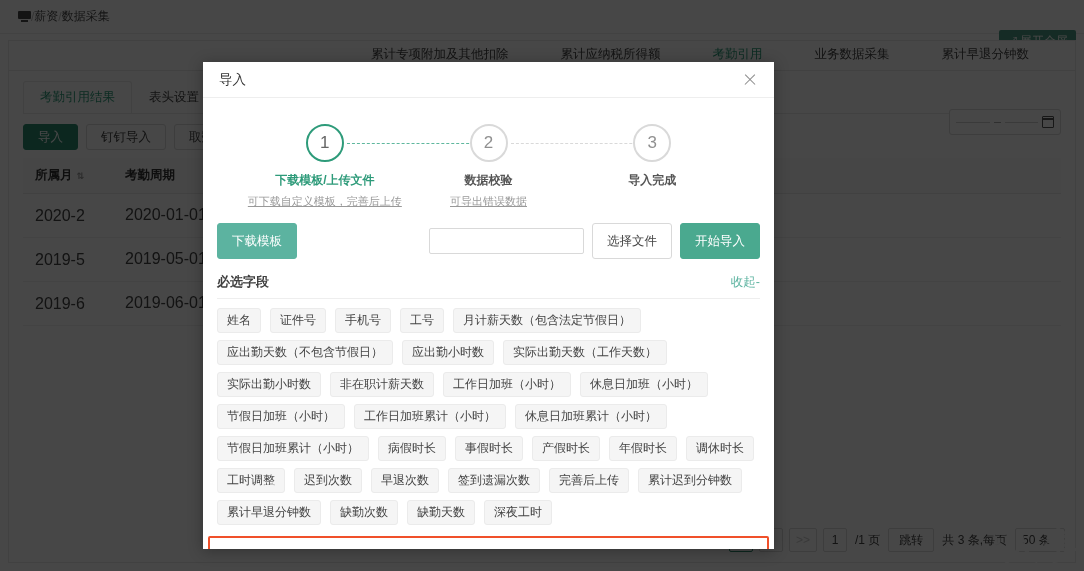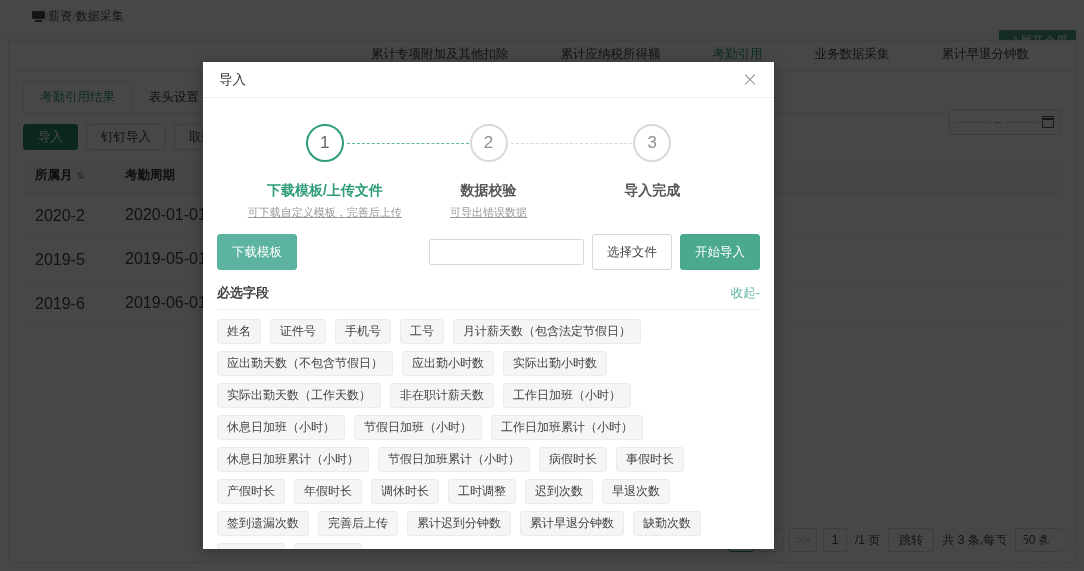--- a/index.html
+++ b/index.html
@@ -9,21 +9,21 @@
     font-family:"Liberation Sans","DejaVu Sans",sans-serif;
     font-size:12px; color:#333; background:#f0f2f5;
     position:relative;
   }
 
   
   #page-bg { position:absolute; inset:0; background:#fff; }
 
   .crumb-bar {
     height:34px; display:flex; align-items:center; 
-    padding:0 32px; font-size:12px; color:#555; background:#fff;
+    padding:0 18px; font-size:12px; color:#555; background:#fff;
     border-bottom:1px solid #eee;
   }
   .crumb-home { width:13px; height:11px; position:relative; display:inline-block; }
   .crumb-home::before{content:"";position:absolute;left:0;top:0;width:13px;height:8px;background:#4a4a4a;border-radius:1px;}
   .crumb-home::after{content:"";position:absolute;left:3px;top:9px;width:7px;height:2px;background:#4a4a4a;}
   .crumb-sep { color:#bbb; }
   .crumb-txt { color:#4a4a4a; }
 
   .fullscreen-btn {
     position:absolute; right:8px; top:30px; height:22px;
@@ -128,21 +128,21 @@
   .steps { display:flex; padding:26px 40px 0; }
   .step { flex:1; display:flex; flex-direction:column; align-items:center; position:relative; }
   .circ {
     width:38px; height:38px; border-radius:50%; border:2px solid #d9d9d9; color:#909090;
     display:flex; align-items:center; justify-content:center; font-size:17px; background:#fff; z-index:2;
   }
   .step.active .circ { border-color:#2e9b7a; color:#666; }
   .step .bar { position:absolute; top:19px; height:0; border-top:1px dashed #d9d9d9; z-index:1; }
   .step.s1 .bar { left:calc(50% + 22px); width:calc(100% - 22px); border-top-color:#5fb79e; }
   .step.s2 .bar { left:calc(50% + 22px); width:calc(100% - 22px); }
-  .st-title { margin-top:20px; font-size:14px; color:#555; font-weight:bold; }
+  .st-title { margin-top:10px; font-size:12px; color:#555; font-weight:bold; }
   .step.active .st-title { color:#2e9b7a; }
   .st-sub { margin-top:5px; font-size:11px; color:#999;text-decoration:underline; }
 
   .upload-row { display:flex; align-items:center; padding:14px 14px 0; }
   .up-spacer { flex:1; }
   .file-input { width:155px; height:26px; border:1px solid #d9d9d9; border-radius:2px; background:#fff; }
   .mbtn {
     height:36px; padding:0 14px; display:inline-flex; align-items:center; justify-content:center;
     font-size:12.5px; border-radius:3px; border:1px solid #d9d9d9; background:#fff; color:#444;
   }
@@ -318,22 +318,22 @@
         <span class="sec-link">收起-</span>
       </div>
       <div class="chips">
         <span class="chip">姓名</span>
         <span class="chip">证件号</span>
         <span class="chip">手机号</span>
         <span class="chip">工号</span>
         <span class="chip">月计薪天数（包含法定节假日）</span>
         <span class="chip">应出勤天数（不包含节假日）</span>
         <span class="chip">应出勤小时数</span>
+        <span class="chip">实际出勤天数（工作天数）</span>
         <span class="chip">实际出勤小时数</span>
-        <span class="chip">实际出勤天数（工作天数）</span>
         <span class="chip">非在职计薪天数</span>
         <span class="chip">工作日加班（小时）</span>
         <span class="chip">休息日加班（小时）</span>
         <span class="chip">节假日加班（小时）</span>
         <span class="chip">工作日加班累计（小时）</span>
         <span class="chip">休息日加班累计（小时）</span>
         <span class="chip">节假日加班累计（小时）</span>
         <span class="chip">病假时长</span>
         <span class="chip">事假时长</span>
         <span class="chip">产假时长</span>

